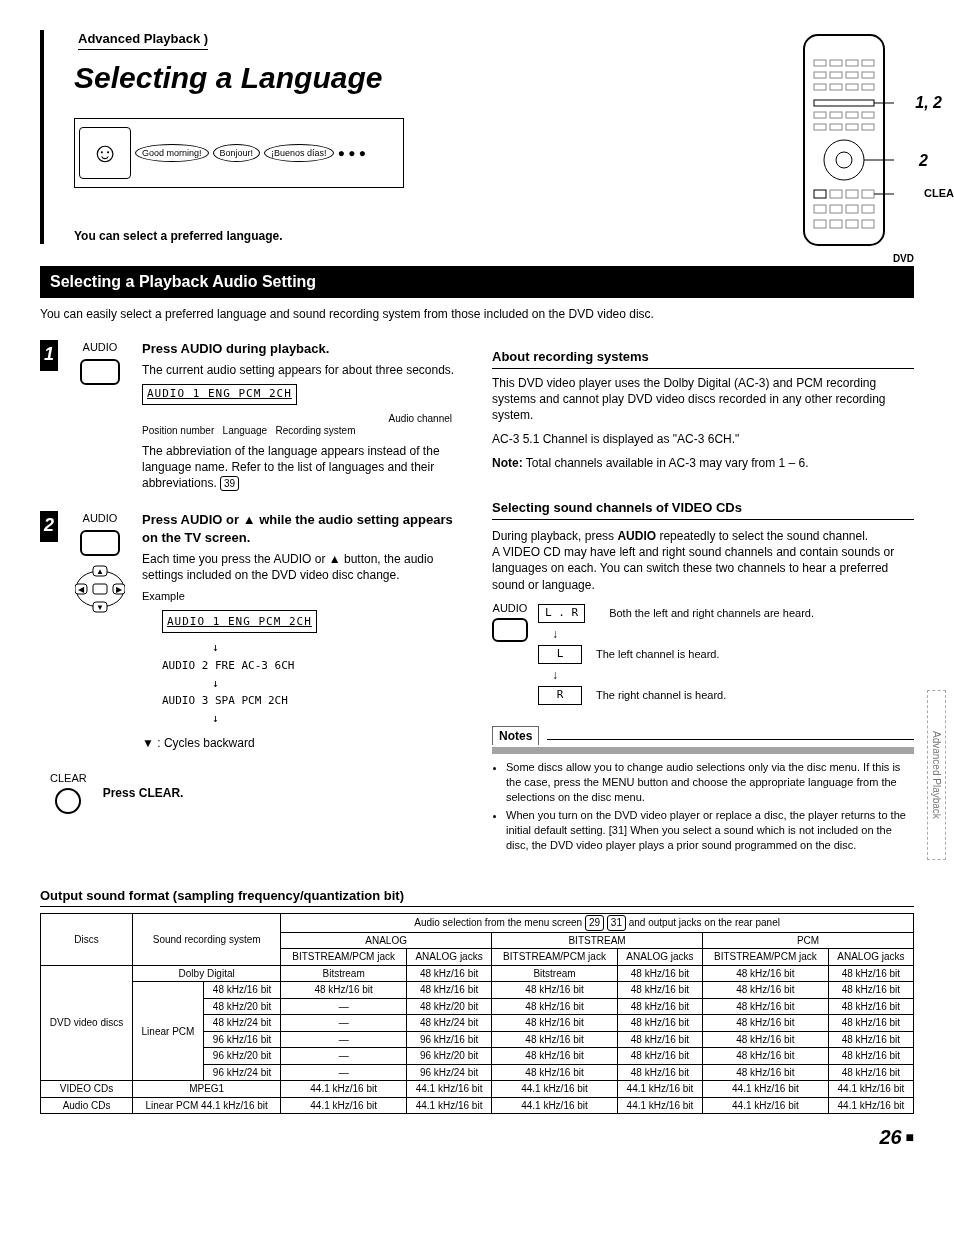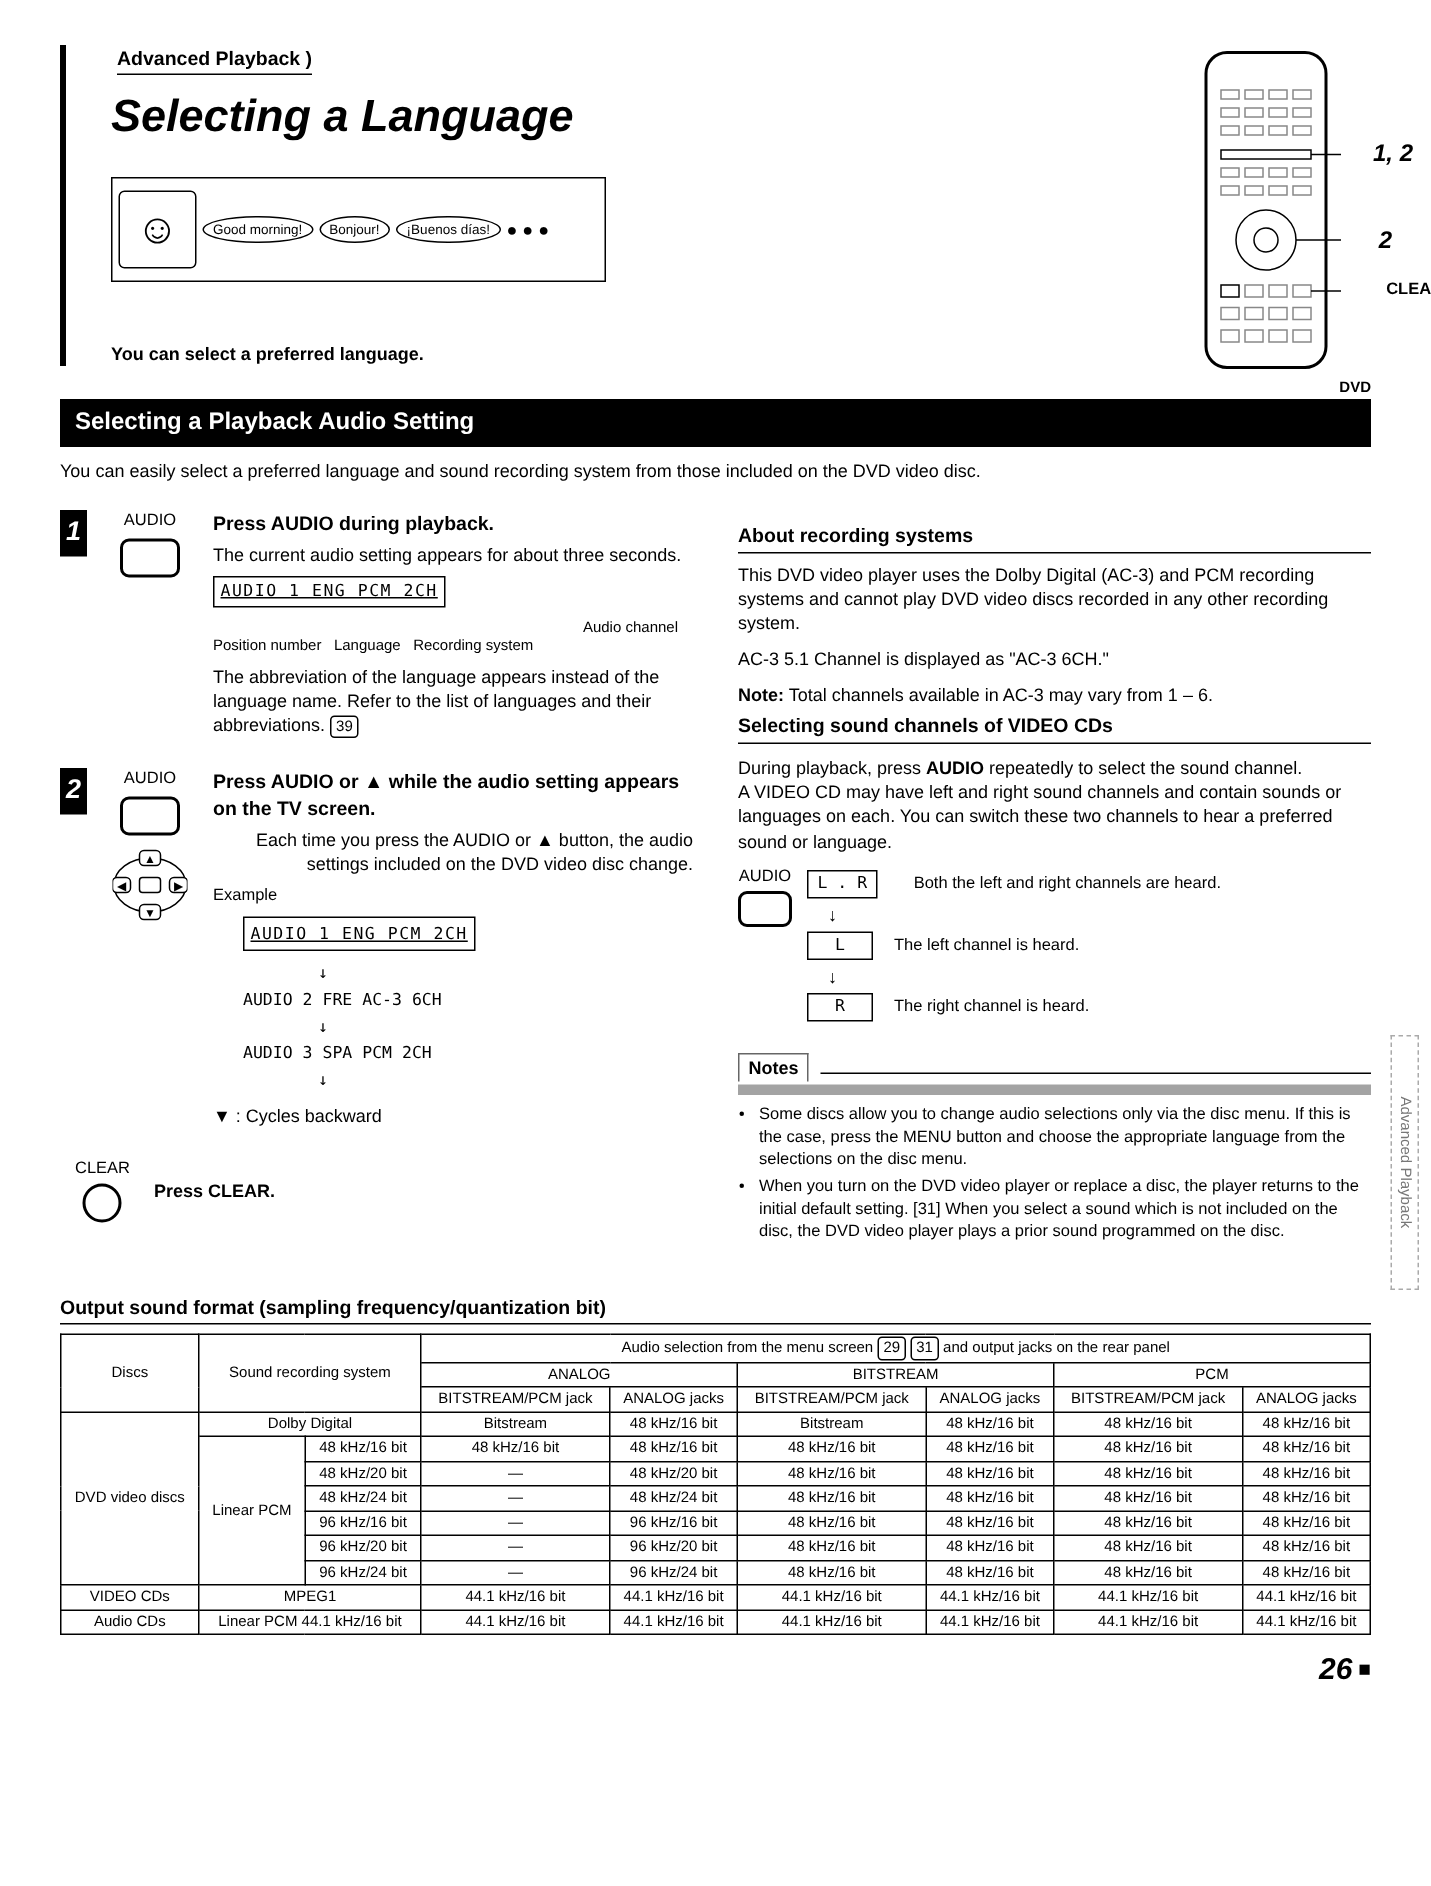--- a/index.html
+++ b/index.html
@@ -164,21 +164,21 @@
             <rect x="0" y="20" width="12" height="10" rx="3" fill="#fff" stroke="#000"></rect>
               <text x="6" y="28" font-size="8" text-anchor="middle">◀</text>
             <rect x="38" y="20" width="12" height="10" rx="3" fill="#fff" stroke="#000"></rect>
               <text x="44" y="28" font-size="8" text-anchor="middle">▶</text>
             <rect x="18" y="20" width="14" height="10" rx="2" fill="#fff" stroke="#000"></rect>
           </svg>
         </div>
       </div>
       <div class="step-body">
         <b>Press AUDIO or ▲ while the audio setting appears on the TV screen.</b>
-        <div style="margin-top:4px;text-align:right;">Each time you press the AUDIO or ▲ button, the audio settings included on the DVD video disc change.</div>
+        <div style="margin-top:4px;">Each time you press the AUDIO or ▲ button, the audio settings included on the DVD video disc change.</div>
         <div style="margin-top:6px; font-size:11px;"><span>Example</span></div>
         <div class="example-rows">
           <div class="display-box">AUDIO 1 ENG PCM 2CH</div><br>
           <span style="margin-left:50px;">↓</span><br>
           <span>AUDIO 2 FRE AC-3 6CH</span><br>
           <span style="margin-left:50px;">↓</span><br>
           <span>AUDIO 3 SPA PCM 2CH</span><br>
           <span style="margin-left:50px;">↓</span>
         </div>
         <div style="margin-top:8px;">▼ : Cycles backward</div>
@@ -193,21 +193,21 @@
       <b>Press CLEAR.</b>
     </div>
   </div>
 
   <div class="col">
     <div class="sub-hd">About recording systems</div>
     <div>This DVD video player uses the Dolby Digital (AC-3) and PCM recording systems and cannot play DVD video discs recorded in any other recording system.</div>
     <div style="margin-top:8px;">AC-3 5.1 Channel is displayed as "AC-3 6CH."</div>
     <div style="margin-top:8px;"><b>Note:</b> <span>Total channels available in AC-3 may vary from 1 – 6.</span></div>
 
-    <div class="sub-hd" style="margin-top:4px;">Selecting sound channels of VIDEO CDs</div>
+    <div class="sub-hd" style="margin-top:28px;">Selecting sound channels of VIDEO CDs</div>
     <div style="margin-top:8px;">
       <span>During playback, press </span><b>AUDIO</b><span> repeatedly to select the sound channel.</span>
     </div>
     <div>A VIDEO CD may have left and right sound channels and contain sounds or languages on each. You can switch these two channels to hear a preferred sound or language.</div>
     <div style="display:flex; gap:10px; margin-top:8px;">
       <div style="text-align:center; font-size:11px;">
         <span>AUDIO</span>
         <div class="btn" style="border:2px solid #000; border-radius:6px; width:32px; height:20px; margin:2px auto 0;"></div>
       </div>
       <div style="flex:1;">

